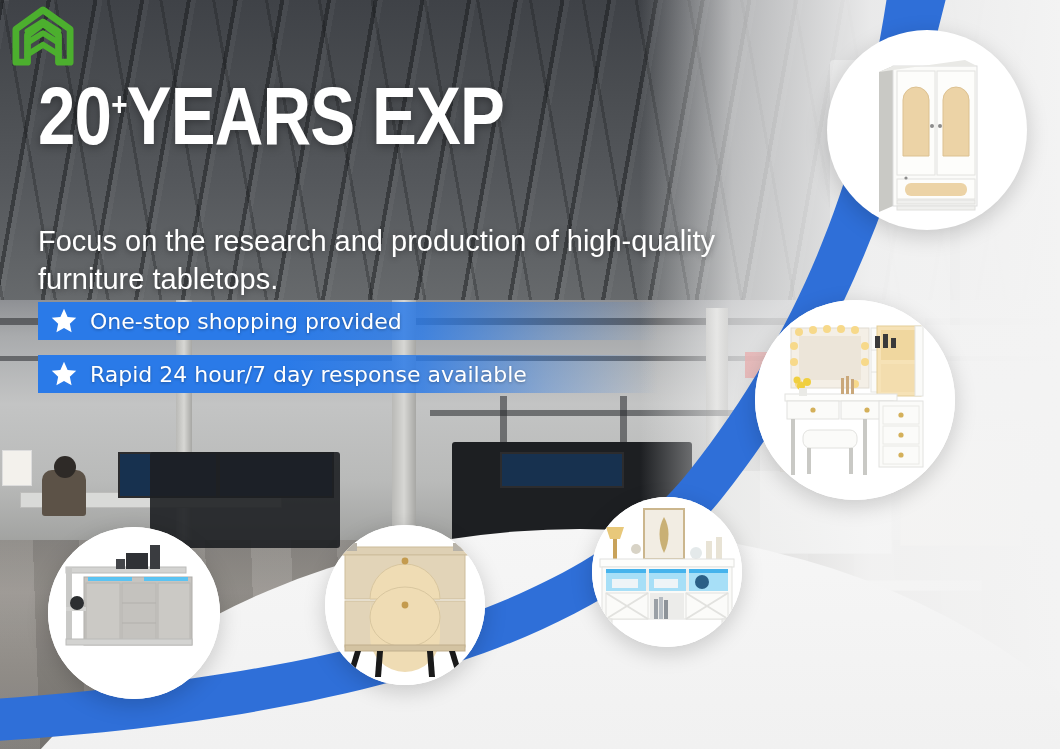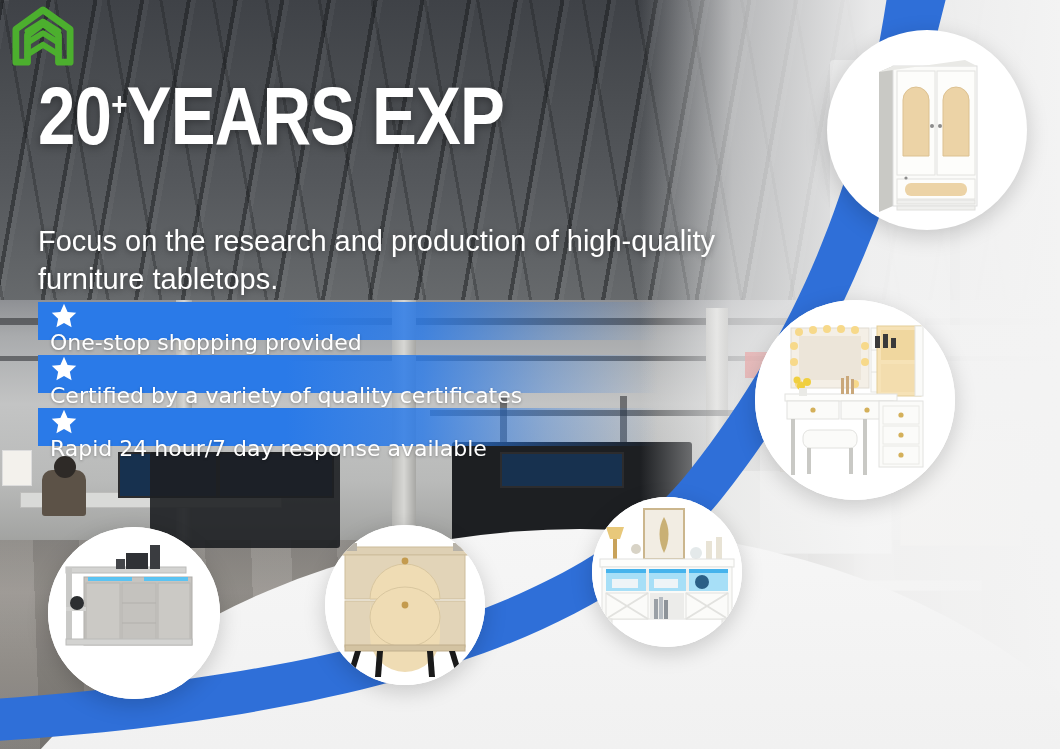--- a/index.html
+++ b/index.html
@@ -104,24 +104,23 @@
     position:absolute;left:38px;top:214px;width:740px;
     color:#ffffff;font-size:29px;line-height:1.32;font-weight:normal;
     font-family:Liberation Sans, sans-serif;
     text-shadow:0 1px 6px rgba(0,0,0,.45);
     margin-top:8px;
   }
 
   
   .features{position:absolute;left:38px;top:302px;width:620px;}
   .feat{
-    position:relative;height:38px;margin-bottom:15px;display:flex;align-items:flex-start;
+    position:relative;height:38px;margin-bottom:15px;display:flex;align-items:center;
     background:linear-gradient(90deg,#2a7ae8 0%,#2a7ae8 40%,rgba(42,122,232,.82) 62%,rgba(42,122,232,.35) 82%,rgba(42,122,232,0) 100%);
     padding-left:12px;
-    flex-direction:column;
   }
   .feat .star{width:28px;height:28px;flex:0 0 28px;margin-right:12px;}
   .feat .ftxt{
     color:#fff;font-size:22px;font-family:"DejaVu Sans", sans-serif;
     white-space:nowrap;text-shadow:0 1px 3px rgba(0,0,0,.30);
   }
 
   
   .pcircle{
     position:absolute;border-radius:50%;background:#fff;overflow:hidden;
@@ -224,28 +223,20 @@
           </svg>
       </span>
       <span class="ftxt">One-stop shopping provided</span>
     </div>
     <div class="feat">
       <span class="star">
         <svg viewBox="0 0 24 24" width="28" height="28">
             <path d="M12 1.6l3.1 6.9 7.4.8-5.5 5 1.5 7.4L12 17.9 5.5 21.7 7 14.3 1.5 9.3l7.4-.8z" fill="#ffffff"></path>
           </svg>
       </span>
-      <span class="ftxt">Certified by a variety of quality certificates</span>
-    </div>
-    <div class="feat">
-      <span class="star">
-        <svg viewBox="0 0 24 24" width="28" height="28">
-            <path d="M12 1.6l3.1 6.9 7.4.8-5.5 5 1.5 7.4L12 17.9 5.5 21.7 7 14.3 1.5 9.3l7.4-.8z" fill="#ffffff"></path>
-          </svg>
-      </span>
       <span class="ftxt">Rapid 24 hour/7 day response available</span>
     </div>
   </div>
 
   <div class="pcircle" style="left:827px;top:30px;width:200px;height:200px;">
     <div class="pc-inner">
       <svg viewBox="0 0 200 200" width="200" height="200">
 
         <polygon points="52,42 66,36 66,176 52,182" fill="#c9c9c5"></polygon>
 

